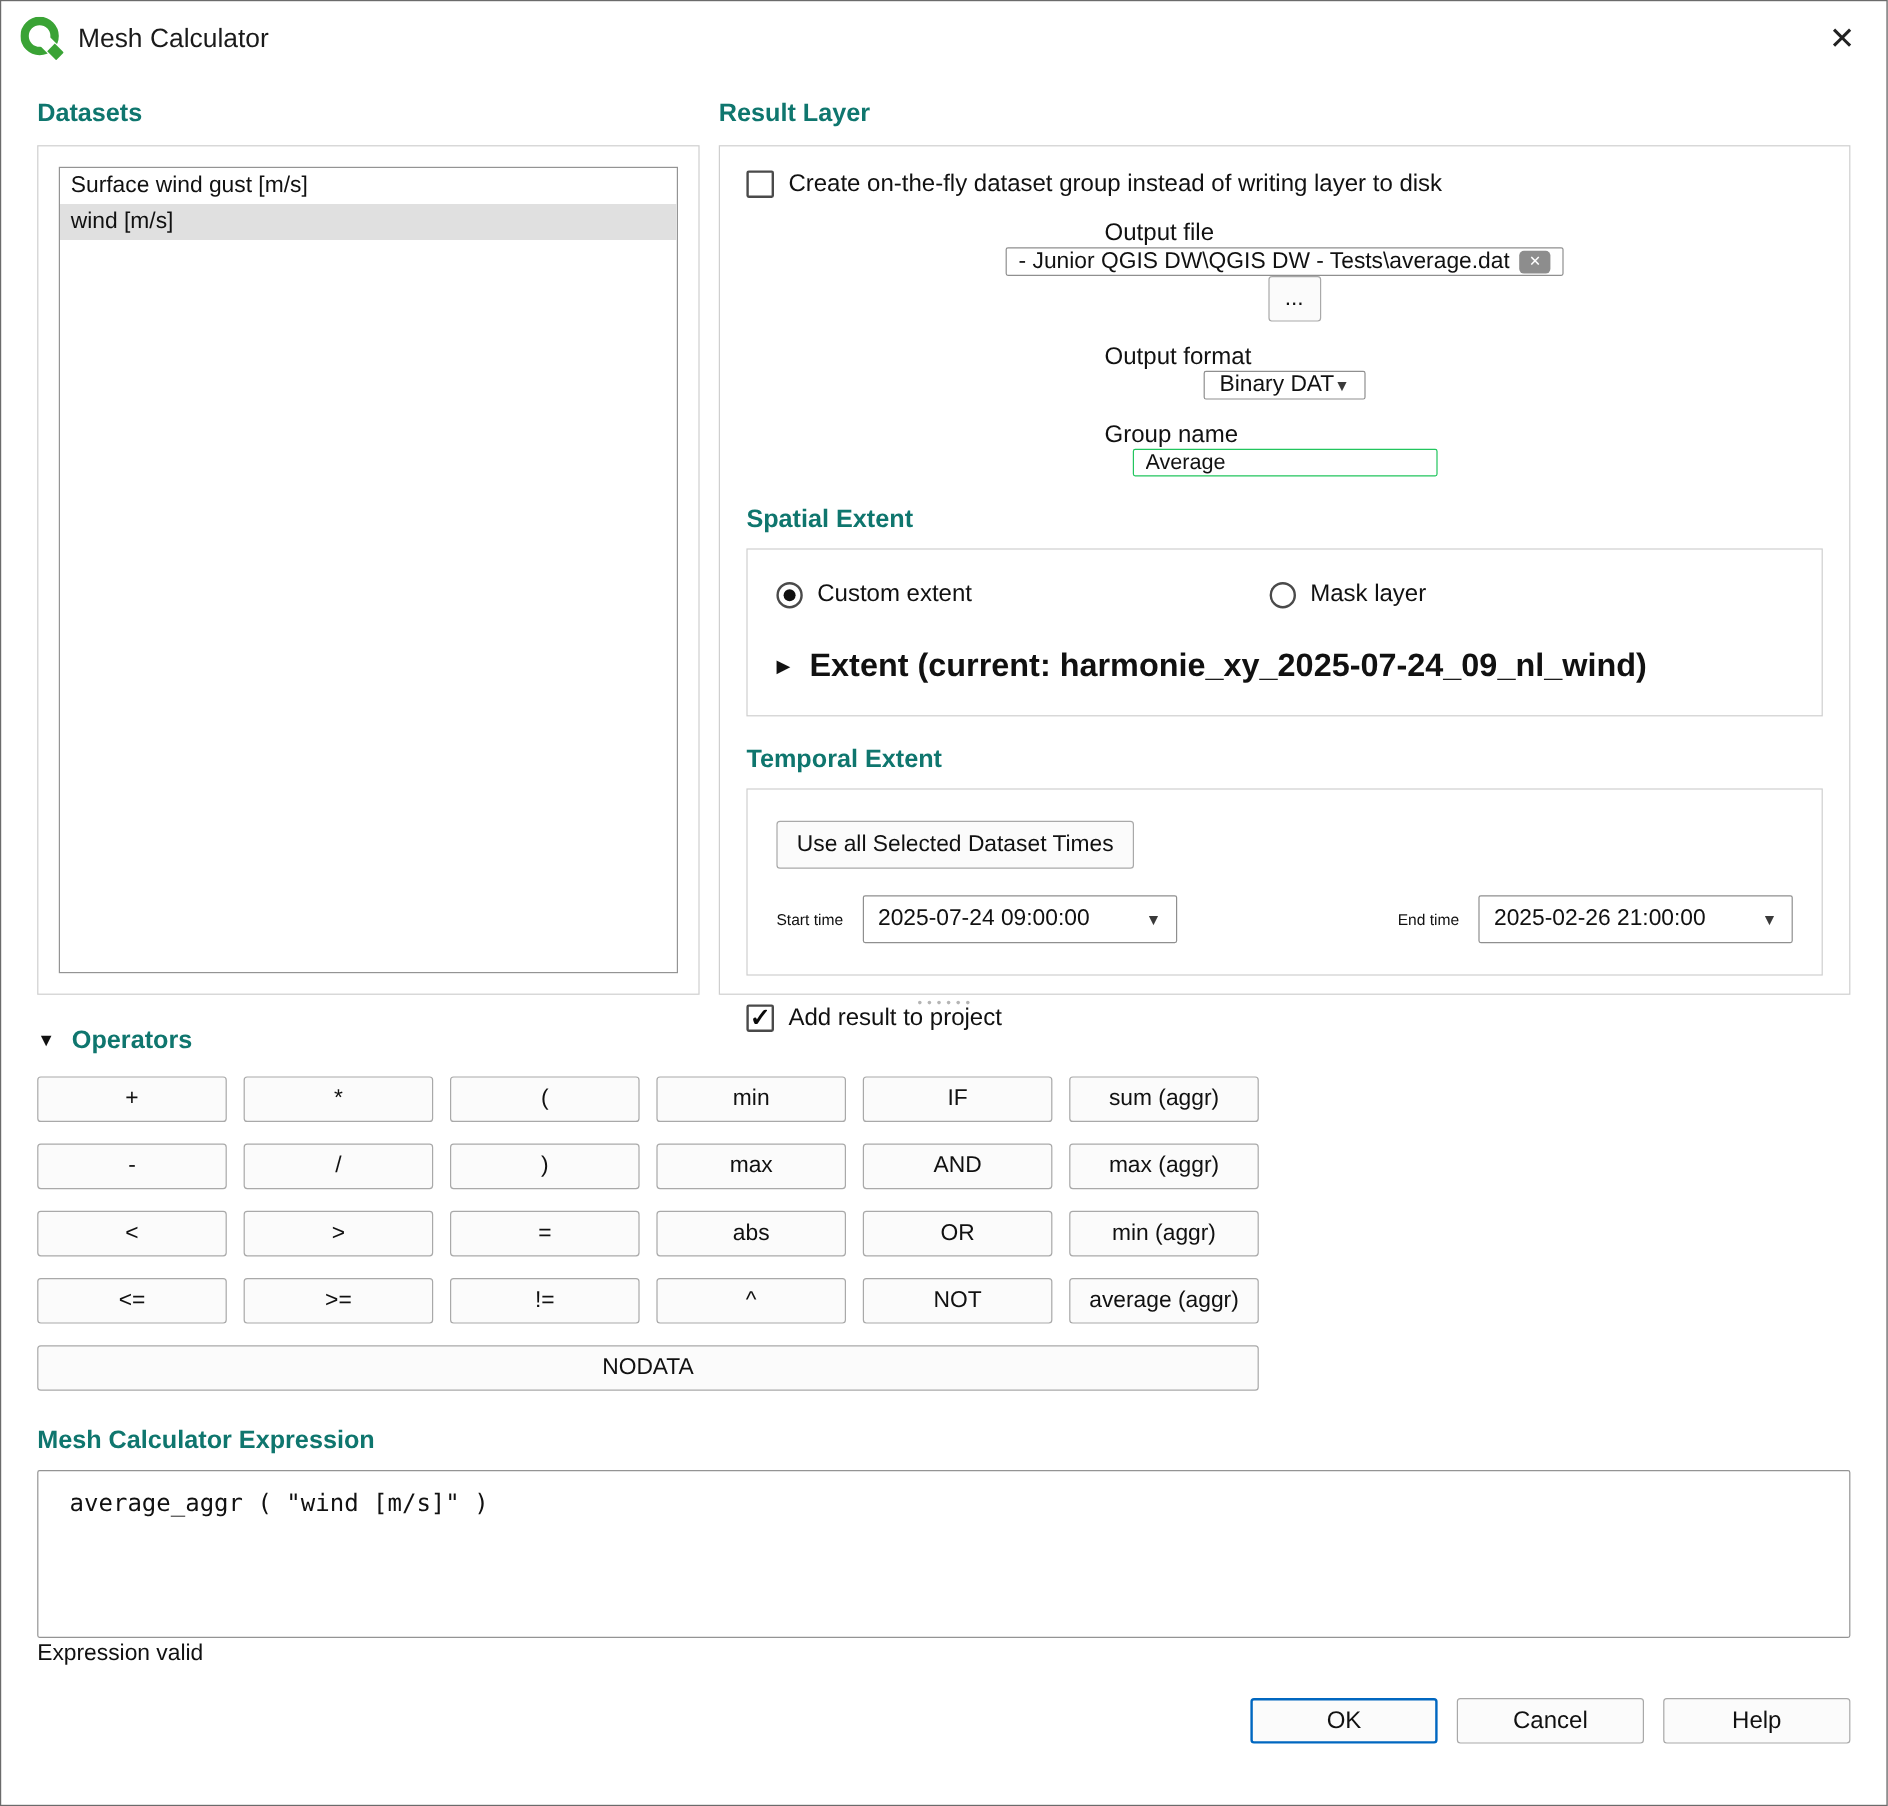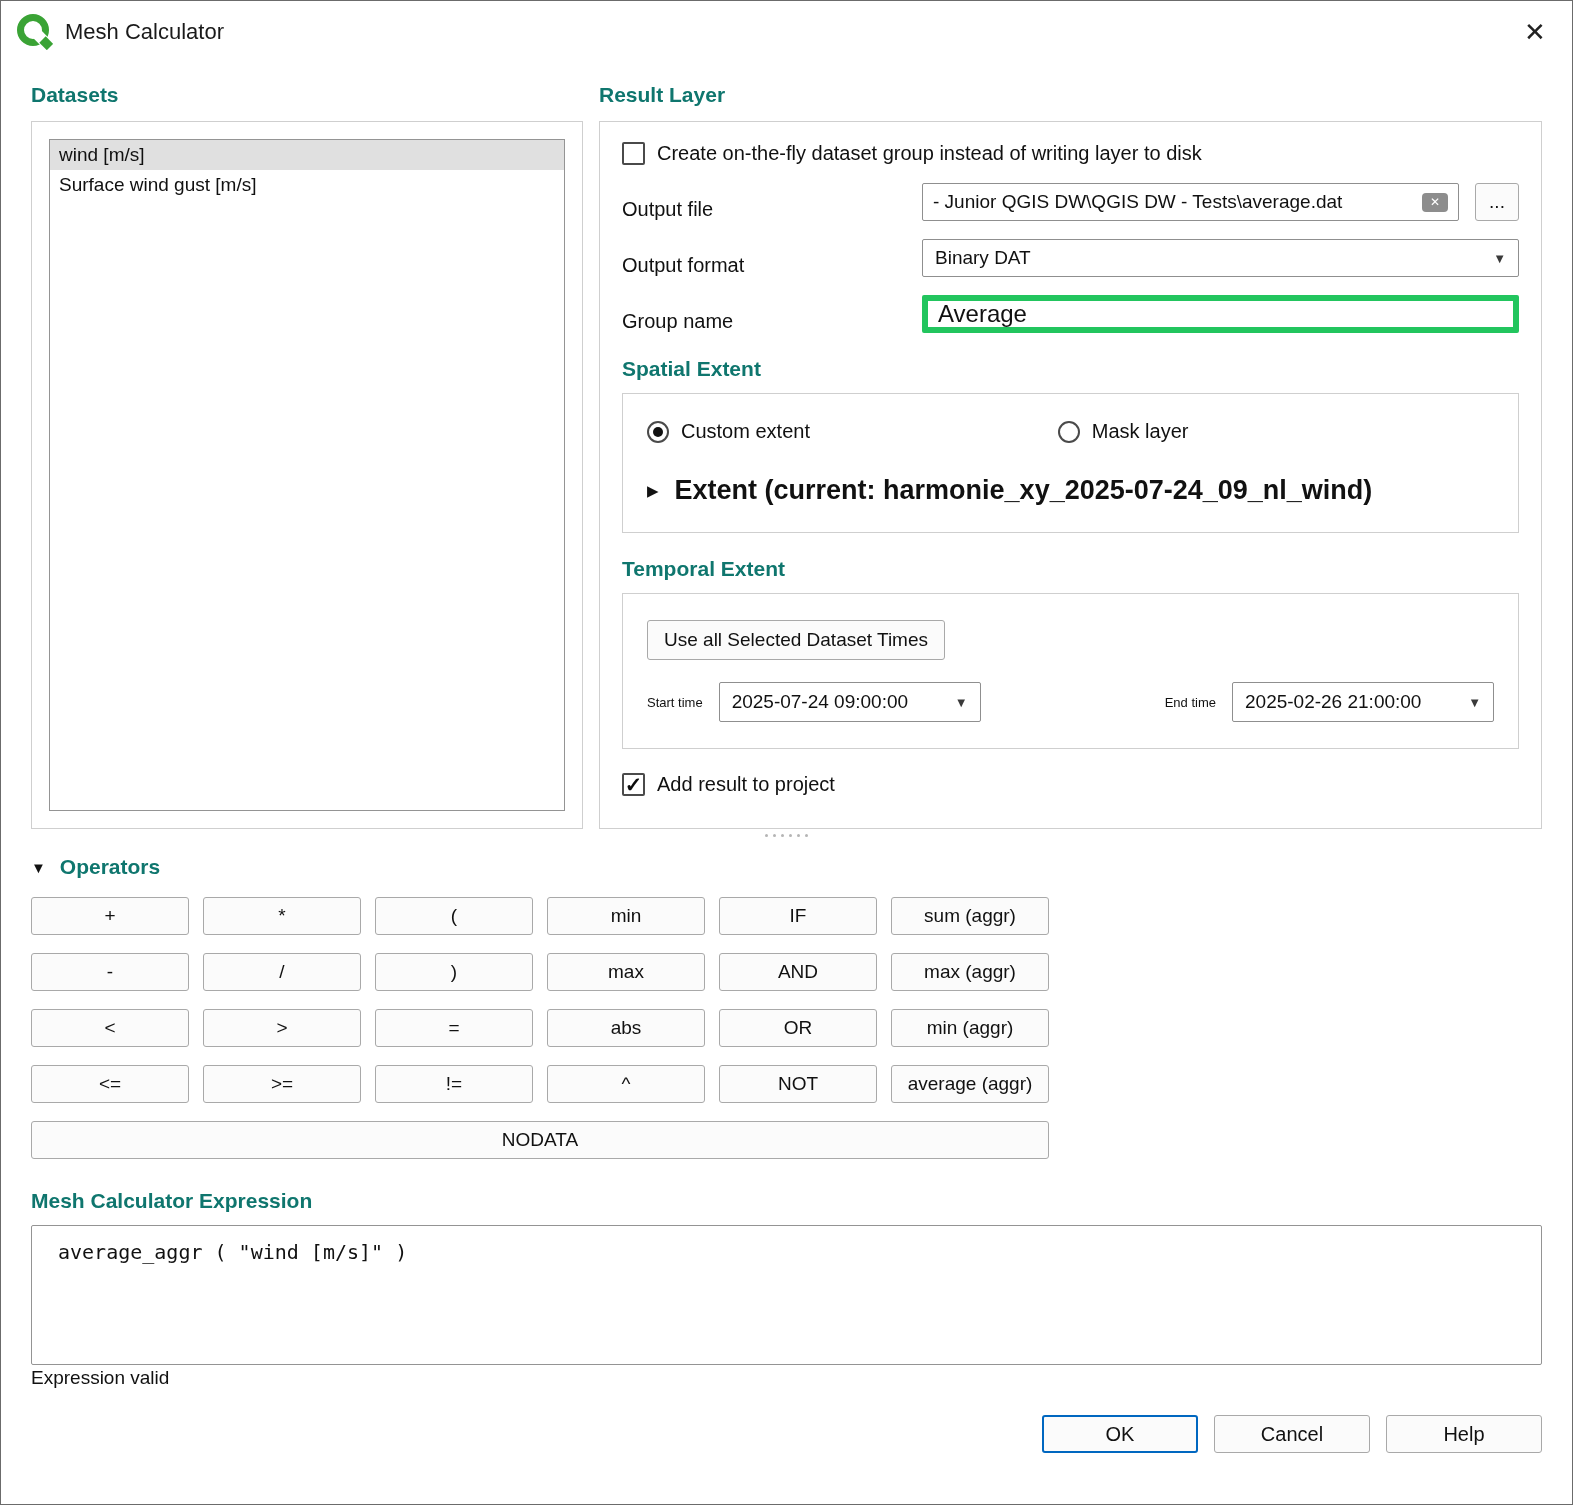--- a/index.html
+++ b/index.html
@@ -34,37 +34,37 @@
   .list-item { font-size: 19px; padding: 4px 9px; white-space: nowrap; }
   .list-item.selected { background: #e0e0e0; }
 
   .result-panel { padding: 20px 22px; }
 
   .check-row { display: flex; align-items: center; gap: 12px; font-size: 20px; }
   .checkbox { width: 23px; height: 23px; border: 2px solid #4a4a4a; border-radius: 2px;
     background: #fff; display: flex; align-items: center; justify-content: center; flex-shrink: 0; }
   .checkbox .check-glyph { font-size: 21px; font-weight: bold; color: #0a0a0a; line-height: 1; }
 
-  .form-row { display: flex; align-items: flex-end; margin-top: 18px; }
+  .form-row { display: flex; align-items: center; margin-top: 18px; flex-direction: column; }
   .form-label { width: 300px; font-size: 20px; flex-shrink: 0; }
   .text-field { flex: 1; border: 1px solid #8f8f8f; border-radius: 2px; height: 38px;
     display: flex; align-items: center; padding: 0 10px; font-size: 19px; background: #fff;
     overflow: hidden; white-space: nowrap; }
   .text-field .field-text { flex: 1; overflow: hidden; }
   .clear-icon { width: 26px; height: 19px; background: #8d8d8d; border-radius: 4px; color: #fff;
     font-size: 12px; display: flex; align-items: center; justify-content: center; margin-left: 8px; flex-shrink: 0; }
   .btn { background: #fbfbfb; border: 1px solid #a9a9a9; border-radius: 3px; font-size: 19px;
     font-family: inherit; color: #111; cursor: default; }
   .browse-btn { width: 44px; height: 38px; margin-left: 16px; flex-shrink: 0; }
 
   .dropdown { flex: 1; border: 1px solid #8f8f8f; border-radius: 2px; height: 38px;
     display: flex; align-items: center; padding: 0 12px; font-size: 19px; background: #fff; }
   .dropdown .dd-arrow { margin-left: auto; font-size: 13px; color: #3a3a3a; }
-  input.text-input { flex: 1; border: 6px solid #22c55e; border-radius: 2px; height: 38px;
-    padding: 0 10px; font-size: 24px; font-family: inherit; background: #fff; color: #111; }
+  input.text-input { flex: 1; border: 1px solid #22c55e; border-radius: 2px; height: 38px;
+    padding: 0 10px; font-size: 18px; font-family: inherit; background: #fff; color: #111; }
 
   .sub-heading { margin-top: 24px; }
   .groupbox { border: 1px solid #cfcfcf; margin-top: 12px; padding: 26px 24px; }
 
   .radio-row { display: flex; }
   .radio-group { display: flex; align-items: center; gap: 12px; font-size: 20px; width: 48.5%; }
   .radio-circle { width: 22px; height: 22px; border: 2px solid #4a4a4a; border-radius: 50%;
     display: flex; align-items: center; justify-content: center; flex-shrink: 0; background: #fff; }
   .radio-circle.selected::after { content: ""; width: 10px; height: 10px; border-radius: 50%; background: #111; }
 
@@ -119,22 +119,22 @@
     <span class="close-btn">✕</span>
   </div>
 
   <div class="content">
     <div class="top">
 
       <div class="col-left">
         <div class="section-label col-label">Datasets</div>
         <div class="panel datasets-panel">
           <div class="listbox">
+              <div class="list-item">Surface wind gust [m/s]</div>
               <div class="list-item selected">wind [m/s]</div>
-              <div class="list-item">Surface wind gust [m/s]</div>
             </div>
         </div>
       </div>
 
       <div class="col-right">
         <div class="section-label col-label">Result Layer</div>
         <div class="panel result-panel">
 
           <div class="check-row">
             <span class="checkbox"></span>

